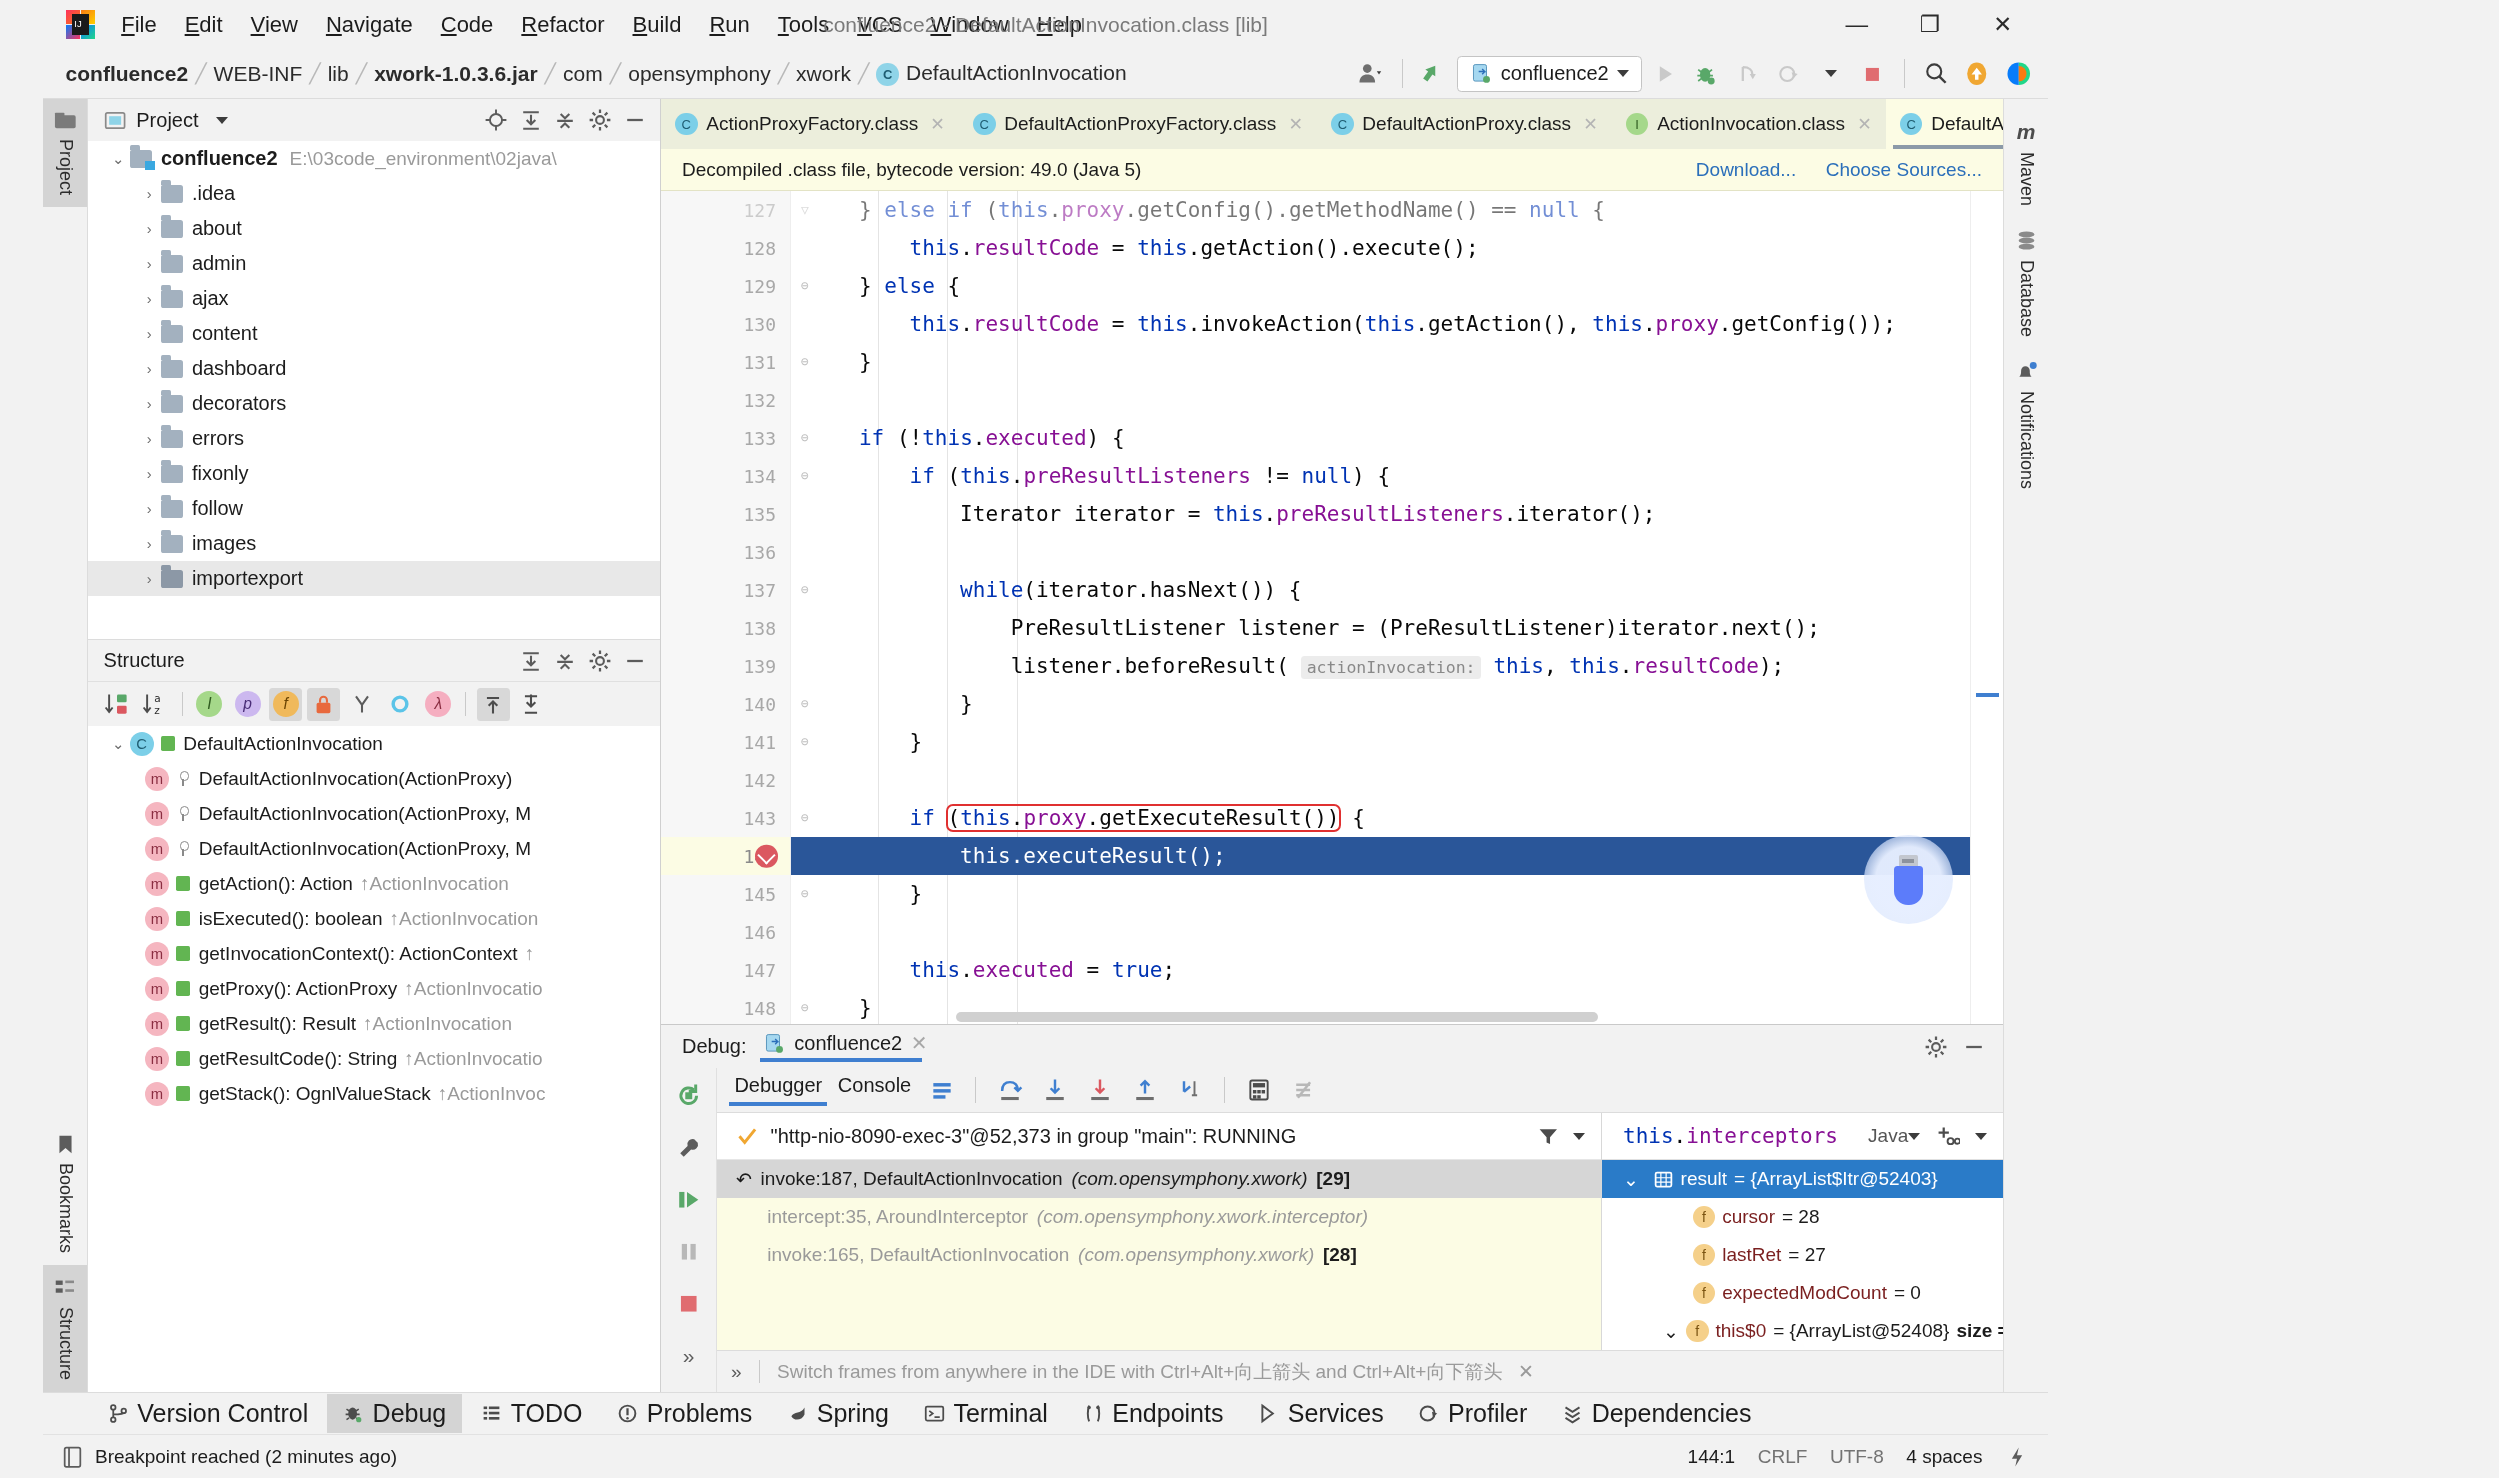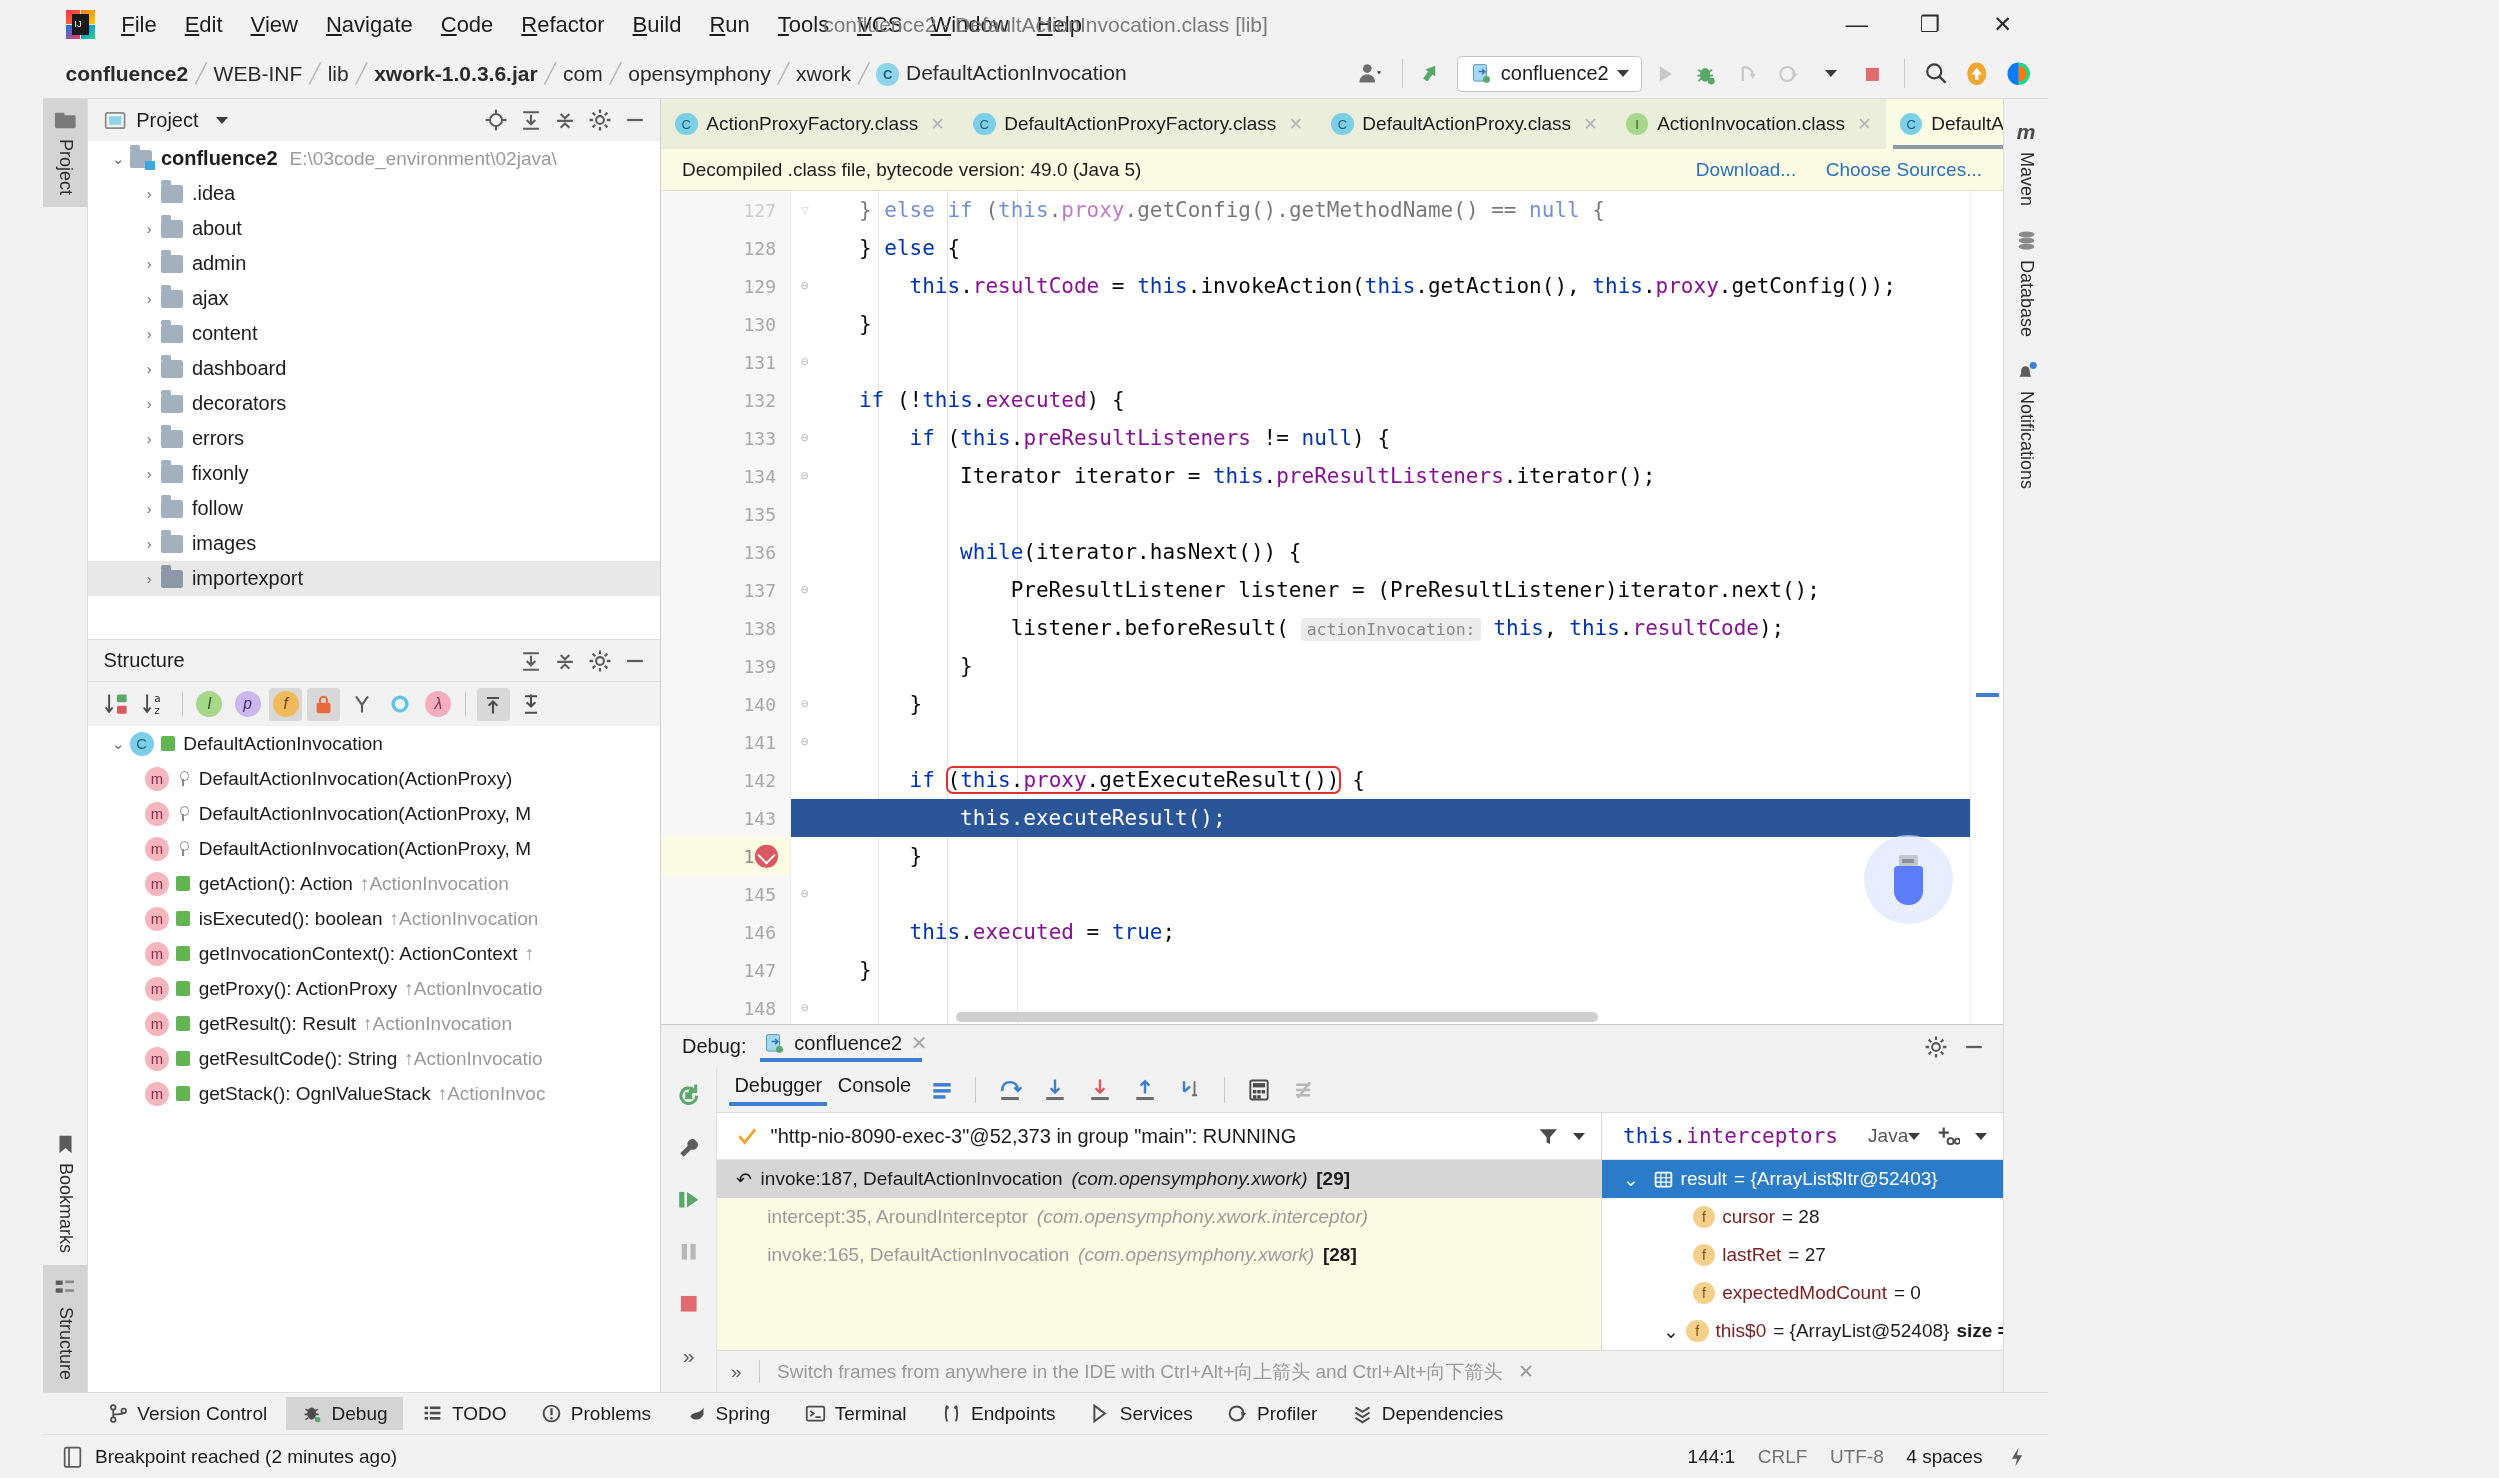--- a/index.html
+++ b/index.html
@@ -239,21 +239,21 @@
   .vname { color:#7a1f1f; }
   .vval { color:#1c1c1c; }
 
   .dw-foot { height:42px; display:flex; align-items:center; gap:15.6px; padding:0 14px;
              background:#f2f2f2; border-top:0.9px solid #dcdcdc; flex:0 0 42px; }
   .dw-foot .hinttext { font-size:19px; color:#9a9a9a; }
 
   
   .toolbar-bottom { height:42px; background:#f2f2f2; display:flex; align-items:center;
                     padding:0 0 0 49px; gap:3.5px; border-top:0.9px solid #dcdcdc; flex:0 0 42px; }
-  .btw { display:flex; align-items:center; gap:8.7px; padding:5.2px 15.6px; font-size:19px; color:#1c1c1c; }
+  .btw { display:flex; align-items:center; gap:8.7px; padding:5.2px 15.6px; font-size:25px; color:#1c1c1c; }
   .btw.sel { background:#d4d4d4; }
   .statusbar { height:45px; background:#f2f2f2; display:flex; align-items:center;
                padding:0 19px; font-size:19px; color:#1c1c1c; flex:0 0 45px;
                border-top:0.9px solid #e2e2e2; }
   .statusbar .right { margin-left:auto; display:flex; align-items:center; gap:22.6px; }
   .st-dim { color:#737373; }
   svg { display:block; }
 </style>
 </head>
 <body>
@@ -747,20 +747,21 @@
             <div class="gline">145<span class="fold">⊖</span></div>
             <div class="gline">146</div>
             <div class="gline">147</div>
             <div class="gline">148<span class="fold">⊖</span></div>
           </div>
         <div class="codearea" id="codearea">
           <div class="indentguide" style="left:87px"></div>
           <div class="indentguide" style="left:156px"></div>
           <div class="indentguide" style="left:226px"></div>
         <div class="cline" style="opacity: 0.55;"><span class="plain">    } </span><span class="kw">else if</span><span class="plain"> (</span><span class="kw">this</span><span class="plain">.</span><span class="fld">proxy</span><span class="plain">.getConfig().getMethodName() == </span><span class="kw">null</span><span class="plain"> {</span></div>
+            <div class="cline"><span class="plain">        </span><span class="kw">this</span><span class="plain">.</span><span class="fld">resultCode</span><span class="plain"> = </span><span class="kw">this</span><span class="plain">.getAction().execute();</span></div>
             <div class="cline"><span class="plain">    } </span><span class="kw">else</span><span class="plain"> {</span></div>
             <div class="cline"><span class="plain">        </span><span class="kw">this</span><span class="plain">.</span><span class="fld">resultCode</span><span class="plain"> = </span><span class="kw">this</span><span class="plain">.invokeAction(</span><span class="kw">this</span><span class="plain">.getAction(), </span><span class="kw">this</span><span class="plain">.</span><span class="fld">proxy</span><span class="plain">.getConfig());</span></div>
             <div class="cline"><span class="plain">    }</span></div>
             <div class="cline"></div>
             <div class="cline"><span class="plain">    </span><span class="kw">if</span><span class="plain"> (!</span><span class="kw">this</span><span class="plain">.</span><span class="fld">executed</span><span class="plain">) {</span></div>
             <div class="cline"><span class="plain">        </span><span class="kw">if</span><span class="plain"> (</span><span class="kw">this</span><span class="plain">.</span><span class="fld">preResultListeners</span><span class="plain"> != </span><span class="kw">null</span><span class="plain">) {</span></div>
             <div class="cline"><span class="plain">            Iterator iterator = </span><span class="kw">this</span><span class="plain">.</span><span class="fld">preResultListeners</span><span class="plain">.iterator();</span></div>
             <div class="cline"></div>
             <div class="cline"><span class="plain">            </span><span class="kw">while</span><span class="plain">(iterator.hasNext()) {</span></div>
             <div class="cline"><span class="plain">                PreResultListener listener = (PreResultListener)iterator.next();</span></div>

